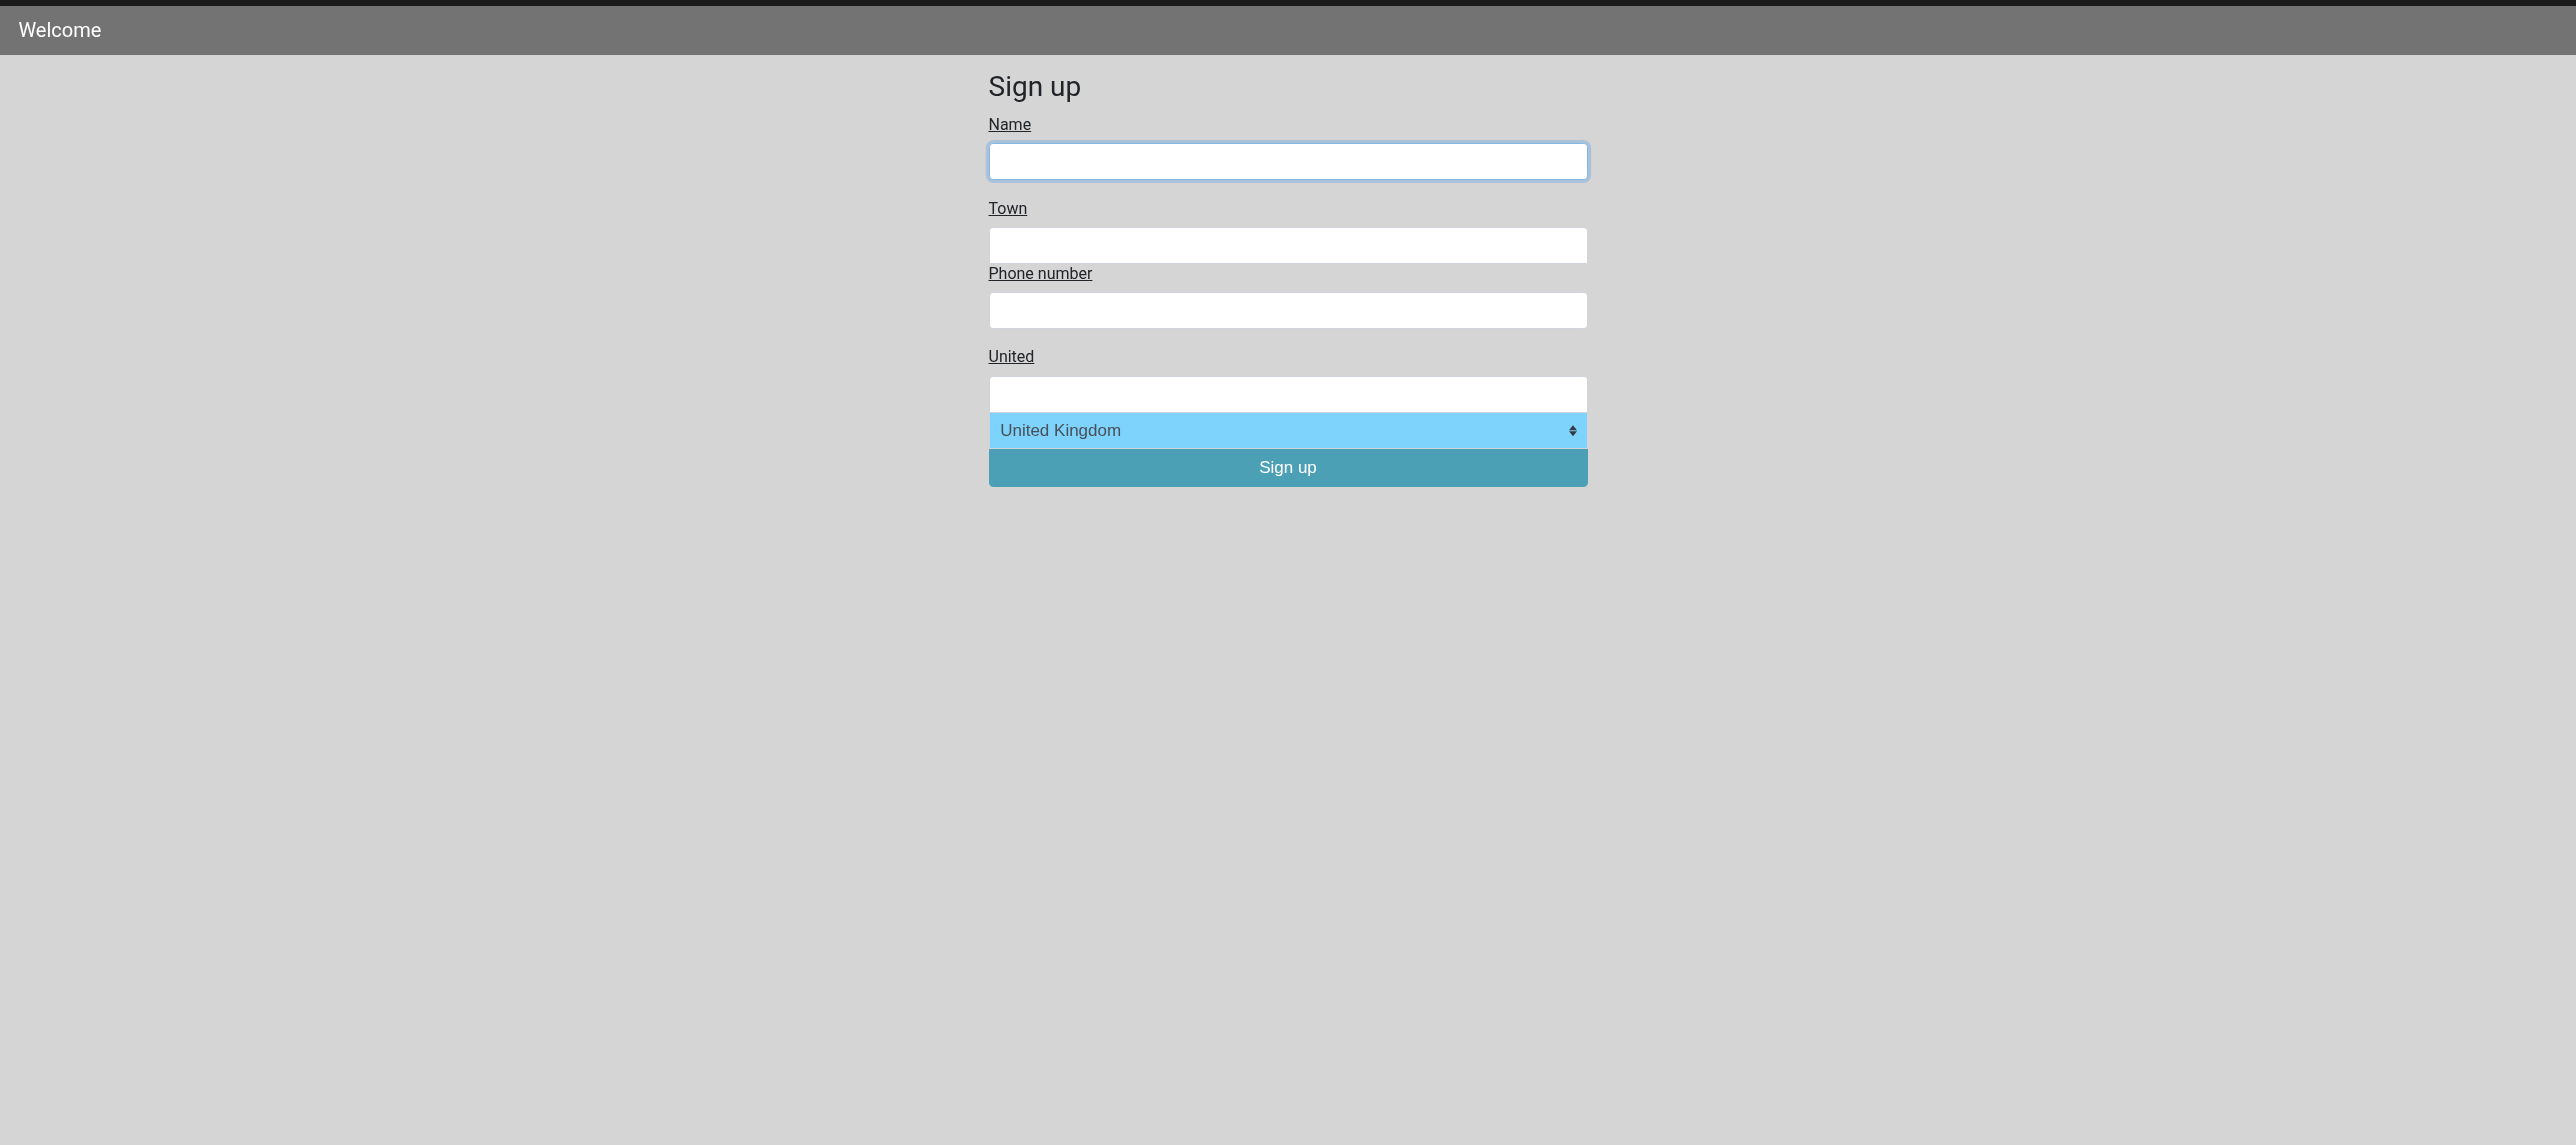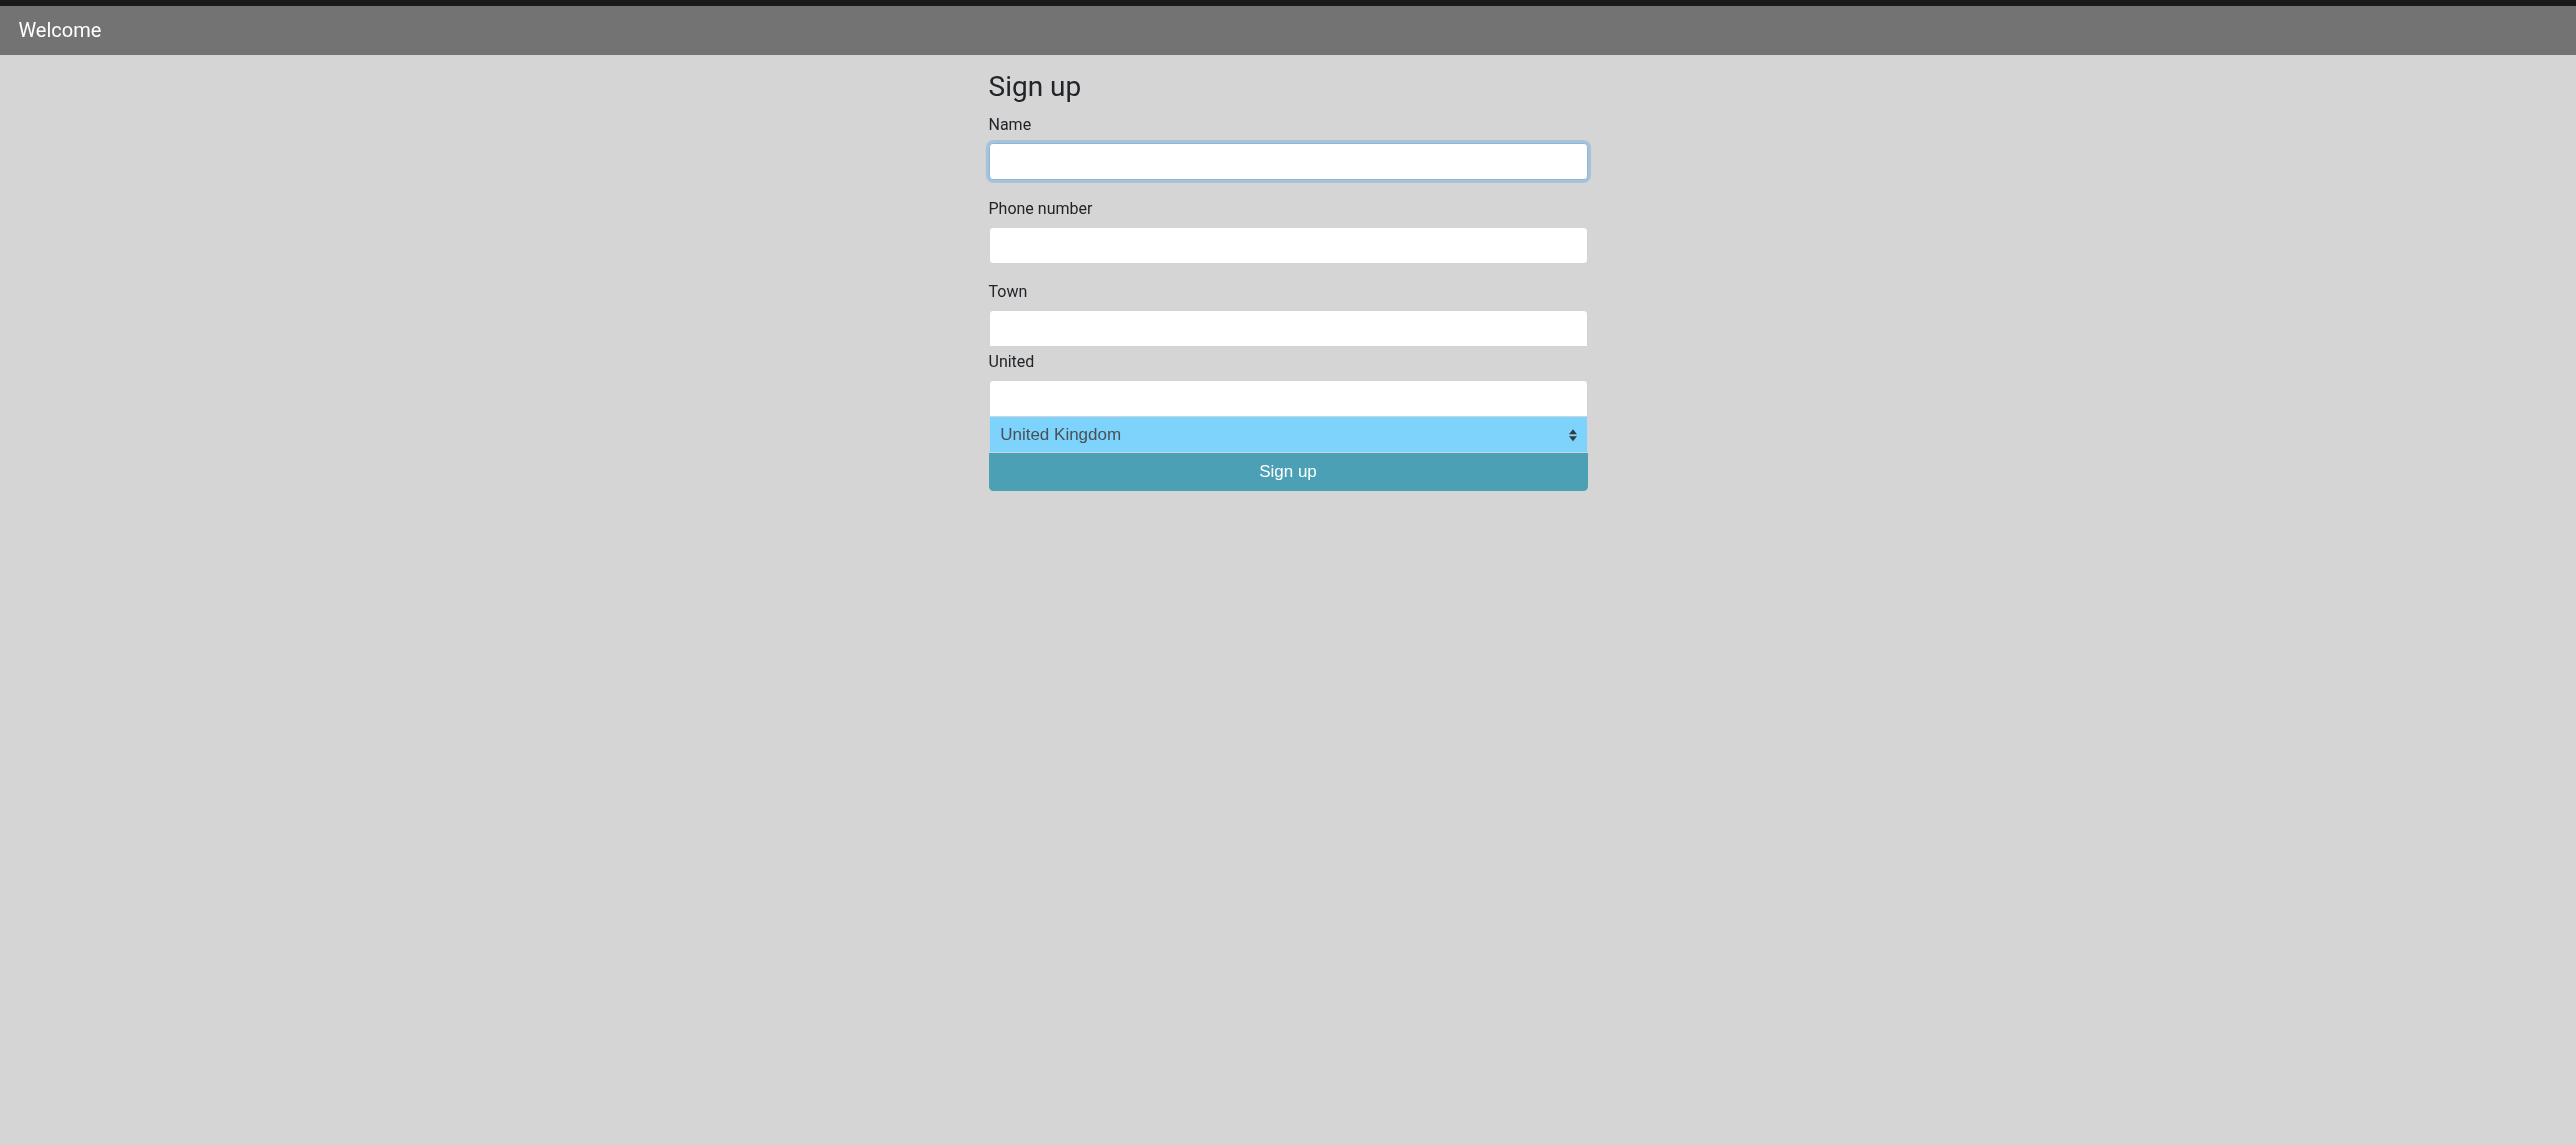--- a/index.html
+++ b/index.html
@@ -40,20 +40,21 @@
     
     .page-title {
       font-size: 28px;
       font-weight: 400;
       color: #212529;
       margin-bottom: 12.3px;
     }
     
     .form-group {
       margin-bottom: 18.4px;
+      text-decoration: underline;
     }
     
     .form-group.tight {
       margin-bottom: 0;
     }
     
     .form-label {
       display: block;
       color: #212529;
       font-size: 16px;
@@ -156,28 +157,28 @@
 
 <div class="container">
   <h1 class="page-title">Sign up</h1>
 
   <form>
     <div class="form-group">
       <label class="form-label">Name</label>
       <input type="text" class="form-control focused" value="" style="">
     </div>
     
+    <div class="form-group tight">
+      <label class="form-label">Town</label>
+      <input type="text" class="form-control" style="border-bottom-left-radius: 0px; border-bottom-right-radius: 0px;" value="">
+    </div>
+    
     <div class="form-group">
       <label class="form-label">Phone number</label>
       <input type="text" class="form-control" value="" style="">
-    </div>
-    
-    <div class="form-group tight">
-      <label class="form-label">Town</label>
-      <input type="text" class="form-control" style="border-bottom-left-radius: 0px; border-bottom-right-radius: 0px;" value="">
     </div>
     
     <div class="form-group tight county-row">
       <label class="form-label" style="margin-top:4.6px;margin-bottom:9.2px;">United</label>
       <input type="text" class="form-control" style="border-radius: 4.6px 4.6px 0px 0px;" value="">
       <div class="select-wrapper">
         <select class="form-select" style="border-radius:0;">
           <option>United Kingdom</option>
         </select>
         <div class="select-arrows">

